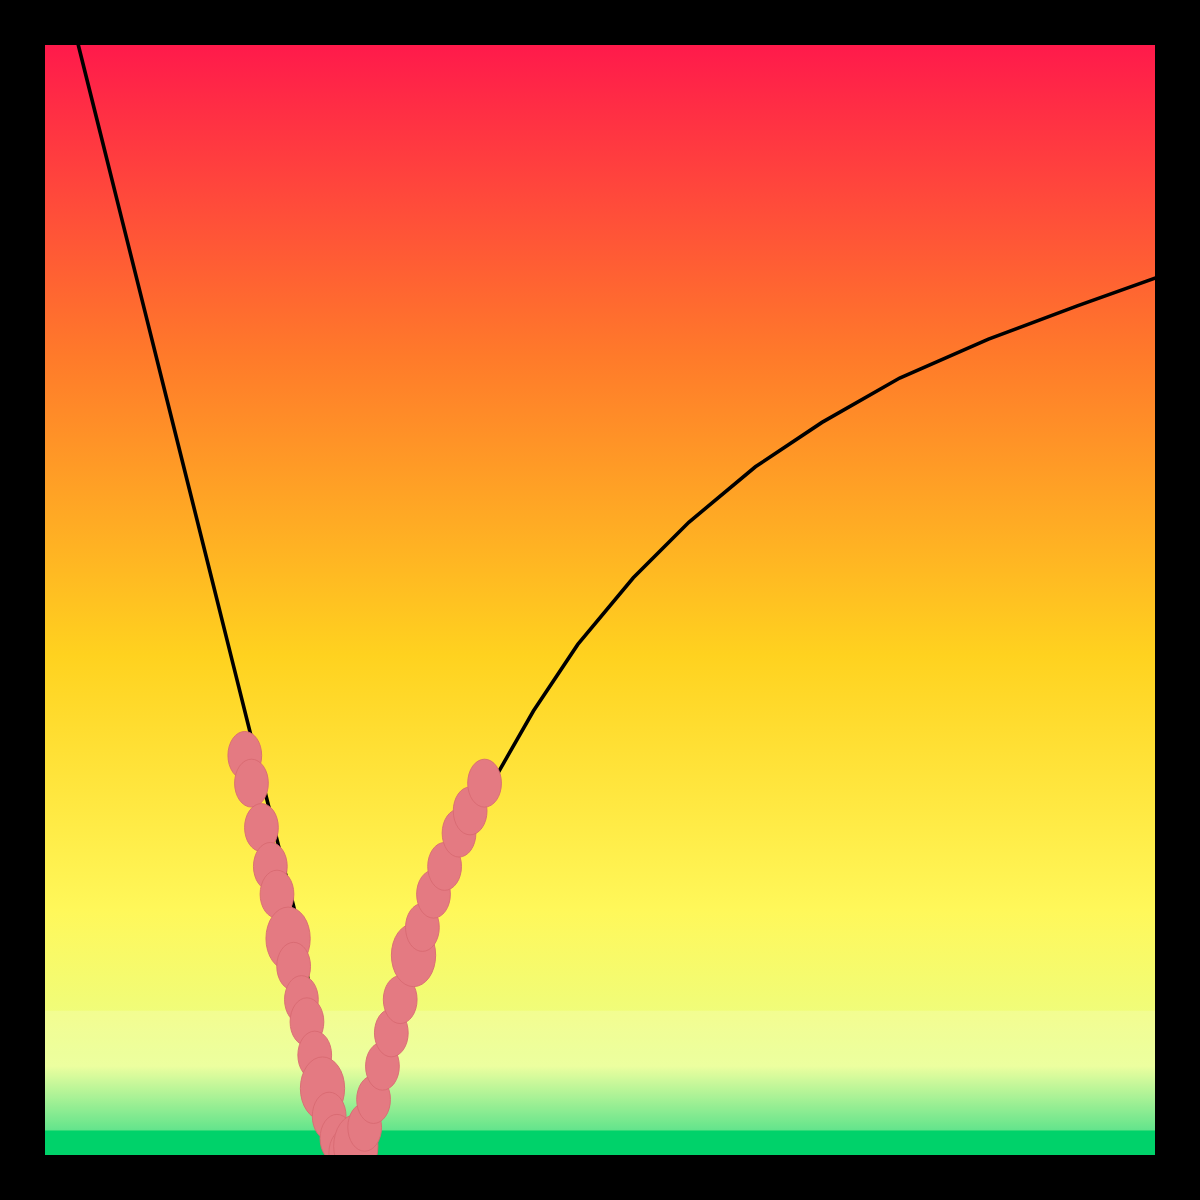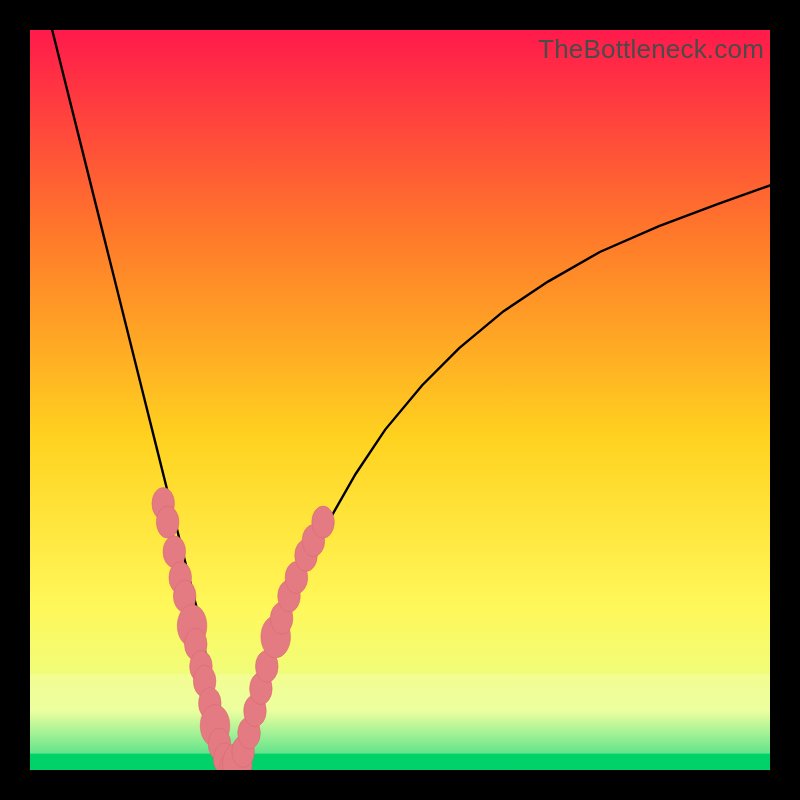--- a/index.html
+++ b/index.html
@@ -88,14 +88,13 @@
         <ellipse cx="245.68" cy="606.80" rx="14.76" ry="20.98" fill="#e47a82" stroke="#d86a72" stroke-width="0.6"></ellipse>
         <ellipse cx="251.60" cy="588.30" rx="11.25" ry="15.98" fill="#e47a82" stroke="#d86a72" stroke-width="0.6"></ellipse>
         <ellipse cx="259.00" cy="566.10" rx="11.25" ry="15.98" fill="#e47a82" stroke="#d86a72" stroke-width="0.6"></ellipse>
         <ellipse cx="266.40" cy="547.60" rx="11.25" ry="15.98" fill="#e47a82" stroke="#d86a72" stroke-width="0.6"></ellipse>
         <ellipse cx="276.02" cy="525.40" rx="11.25" ry="15.98" fill="#e47a82" stroke="#d86a72" stroke-width="0.6"></ellipse>
         <ellipse cx="283.42" cy="510.60" rx="11.25" ry="15.98" fill="#e47a82" stroke="#d86a72" stroke-width="0.6"></ellipse>
         <ellipse cx="293.04" cy="492.10" rx="11.25" ry="15.98" fill="#e47a82" stroke="#d86a72" stroke-width="0.6"></ellipse>
       </g>
   </svg>
 
-  <div class="watermark">TheBottleneck.com</div>
 </div>
 
 </body></html>

